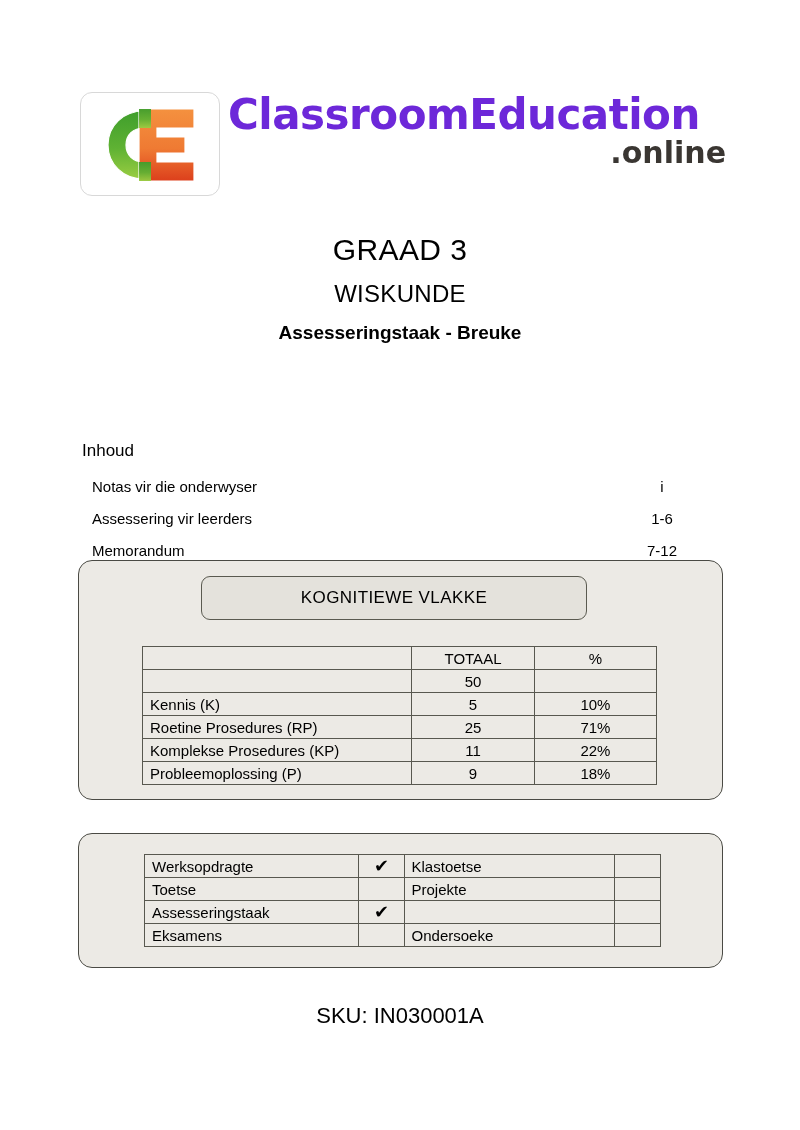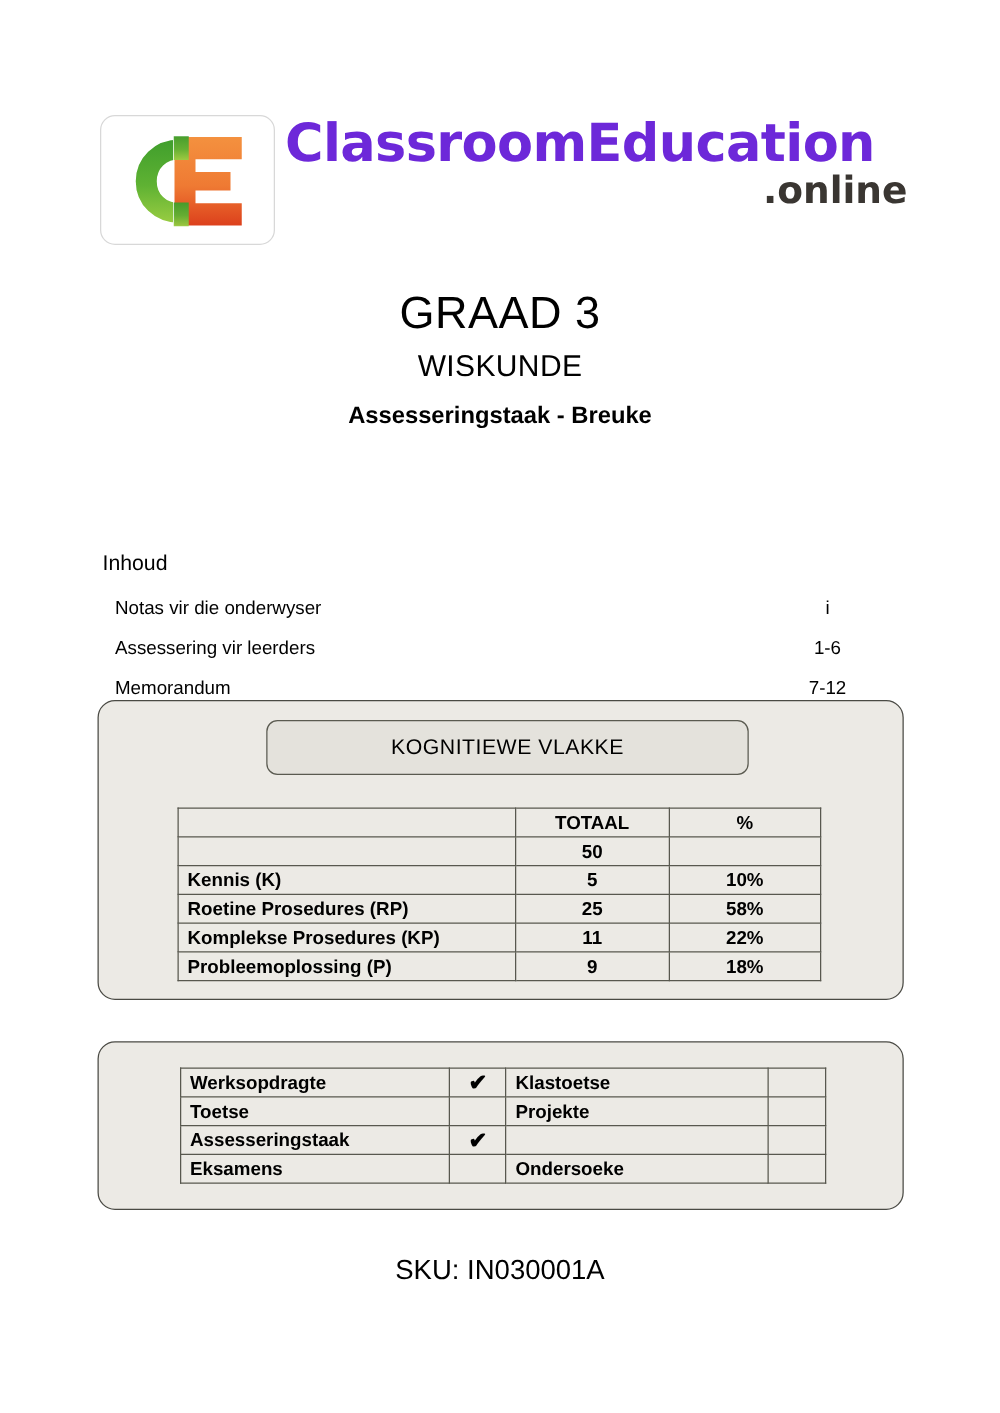--- a/index.html
+++ b/index.html
@@ -68,21 +68,21 @@
   
   .titles {
     position: absolute;
     left: 0;
     top: 232px;
     width: 800px;
     text-align: center;
   }
   .t-grade {
     font-family: "Liberation Sans", sans-serif;
-    font-size: 36px;
+    font-size: 30px;
     line-height: 36px;
     letter-spacing: 0.4px;
   }
   .t-subject {
     font-family: "Liberation Sans", sans-serif;
     font-size: 24px;
     line-height: 32px;
     margin-top: 10px;
     letter-spacing: 0.3px;
   }
@@ -142,21 +142,21 @@
   }
   .panel-type {
     left: 78px;
     top: 833px;
     width: 645px;
     height: 135px;
   }
 
   .pill {
     position: absolute;
-    left: 134px;
+    left: 122px;
     top: 15px;
     width: 386px;
     height: 44px;
     background: #e4e2dc;
     border: 1.5px solid #5a5a50;
     border-radius: 9px;
     box-sizing: border-box;
     display: flex;
     align-items: center;
     justify-content: center;
@@ -170,21 +170,21 @@
   
   table.grid {
     border-collapse: collapse;
     position: absolute;
     background: #eceae5;
   }
   table.grid td, table.grid th {
     border: 1px solid #58584f;
     font-family: "Liberation Sans", sans-serif;
     font-size: 15px;
-    font-weight: bold;
+    font-weight: normal;
     padding: 0 7px;
     height: 22px;
     background: #eceae5;
   }
 
   .cog-table {
     left: 63px;
     top: 85px;
     width: 515px;
   }
@@ -293,21 +293,21 @@
       <td class="c-pct"></td>
     </tr>
     <tr>
       <td class="c-label">Kennis (K)</td>
       <td class="c-total">5</td>
       <td class="c-pct">10%</td>
     </tr>
     <tr>
       <td class="c-label">Roetine Prosedures (RP)</td>
       <td class="c-total">25</td>
-      <td class="c-pct">58%</td>
+      <td class="c-pct">71%</td>
     </tr>
     <tr>
       <td class="c-label">Komplekse Prosedures (KP)</td>
       <td class="c-total">11</td>
       <td class="c-pct">22%</td>
     </tr>
     <tr>
       <td class="c-label">Probleemoplossing (P)</td>
       <td class="c-total">9</td>
       <td class="c-pct">18%</td>

